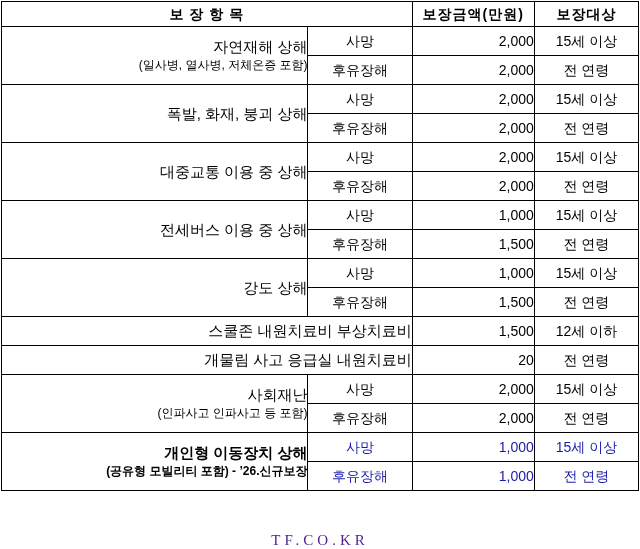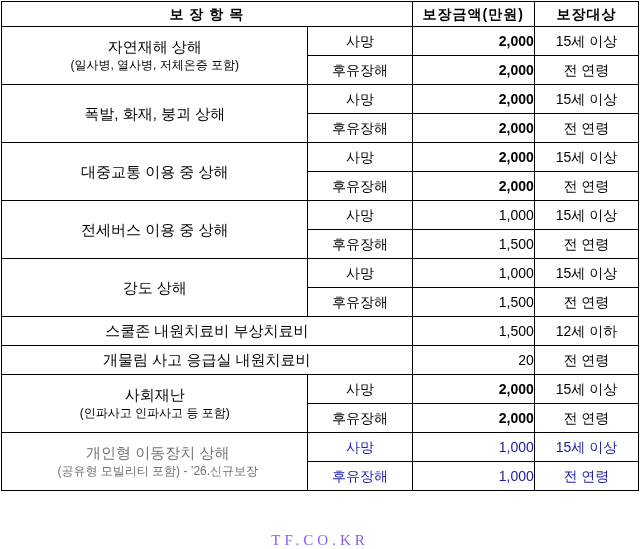--- a/index.html
+++ b/index.html
@@ -39,21 +39,21 @@
     font-weight: bold;
     text-align: center;
     letter-spacing: 1px;
   }
   col.c-item { width: 306px; }
   col.c-type { width: 104px; }
   col.c-amount { width: 122px; }
   col.c-target { width: 104px; }
 
   td.item {
-    text-align: center;
+    text-align: right;
     padding: 2px 0 2px 6px;
     height: 28px;
   }
   td.item .main {
     display: block;
     font-size: 15px;
   }
   td.item .sub {
     display: block;
     font-size: 12px;
@@ -63,51 +63,51 @@
     text-align: center;
     font-size: 14px;
     height: 28px;
   }
   td.amount {
     text-align: right;
     padding-right: 12px;
     font-size: 14px;
     height: 28px;
   }
-  td.amount.bold { font-weight: bold; }
+  td.amount.bold { font-weight: normal; }
   td.target {
     text-align: center;
     font-size: 14px;
     height: 28px;
   }
   
   td.hl .main,
   td.hl .sub {
-    color: #737373;
-    font-weight: normal;
+    color: #000000;
+    font-weight: bold;
     margin-left: 6px;
   }
   td.hl-text {
     color: #1a1aa8;
   }
   .rowgroup-tall { height: 56px; }
 
   
   .watermark {
     position: absolute;
     left: 0;
     right: 0;
     bottom: 6px;
     text-align: center;
     user-select: none;
   }
   .watermark .kr {
     font-size: 15px;
     letter-spacing: 4px;
-    color: #8b5cf6;
+    color: #4c1d95;
     font-family: "Liberation Serif", serif;
     margin-bottom: -6px;
   }
   .watermark .main {
     font-size: 50px;
     font-weight: bold;
     letter-spacing: 2px;
     color: #e2e2e2;
     font-family: "Liberation Serif", serif;
     -webkit-text-stroke: 1px #cfcfcf;

